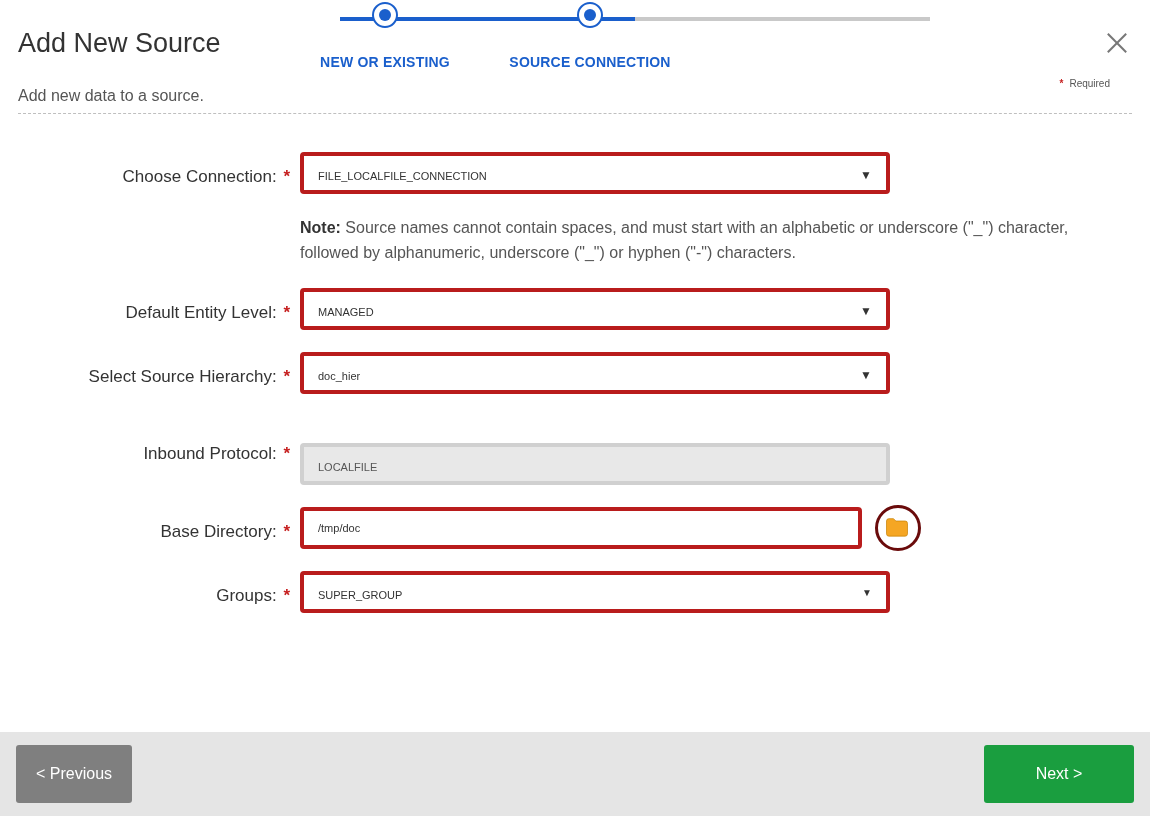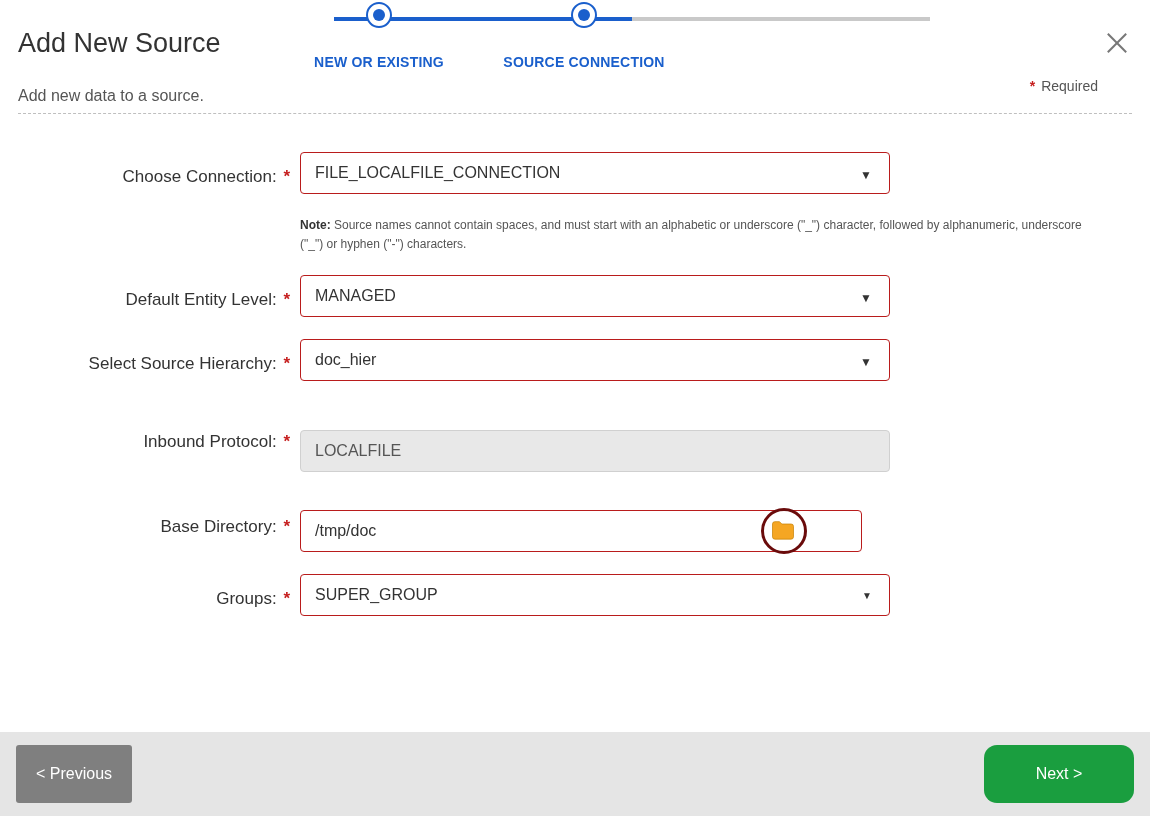--- a/index.html
+++ b/index.html
@@ -29,21 +29,21 @@
   .subtitle {
     font-size: 16px;
     color: #555;
     margin: 28px 0 8px 0;
   }
 
   
   .stepper {
     position: absolute;
     top: 2px;
-    left: 284px;
+    left: 290px;
     right: 180px;
     height: 75px;
   }
   .stepper-track {
     position: absolute;
     top: 15px;
     left: 50px;
     right: 40px;
     height: 4px;
     display: flex;
@@ -125,23 +125,23 @@
     left: 14px; top: 2px;
     width: 2px; height: 26px;
     background: #777;
   }
   .close-x::before { transform: rotate(45deg); }
   .close-x::after  { transform: rotate(-45deg); }
 
   
   .required-text {
     position: absolute;
-    right: 52px;
+    right: 40px;
     top: 78px;
-    font-size: 14px;
+    font-size: 10px;
     color: #555;
   }
   .required-text .star { color: #c62020; font-weight: 700; margin-right: 6px; }
 
   
   .divider {
     margin: 4px 18px 10px 18px;
     border: 0;
     border-top: 1px dashed #bfbfbf;
   }
@@ -165,24 +165,24 @@
     padding-right: 10px;
   }
   .form-label .star { color: #c62020; font-weight: 700; margin-left: 2px;}
   .form-control-wrap {
     width: 600px;
     position: relative;
   }
   .form-select, .form-input, .form-readonly {
     width: 590px;
     height: 42px;
-    font-size: 16px;
+    font-size: 11px;
     color: #333;
     padding: 0 14px;
-    border: 1px solid #b91c1c;
+    border: 4px solid #b91c1c;
     border-radius: 4px;
     background: #fff;
     appearance: none;
     -webkit-appearance: none;
     line-height: 40px;
   }
   .form-readonly {
     background: #e8e8e8;
     color: #555;
     border-color: #d0d0d0;
@@ -193,21 +193,21 @@
   .select-wrap .caret {
     position: absolute;
     right: 18px;
     top: 16px;
     font-size: 12px;
     color: #333;
     pointer-events: none;
   }
   .note-text {
     width: 800px;
-    font-size: 12px;
+    font-size: 16px;
     color: #555;
     line-height: 1.55;
   }
   .note-text b { font-weight: 700; color: #333; }
 
   .folder-highlight {
     position: absolute;
     top: -2px; right: -4px;
     width: 46px; height: 46px;
     border: 3px solid #6a0b0b;
@@ -233,21 +233,21 @@
   }
   .btn {
     height: 58px;
     border: none;
     font-size: 16px;
     border-radius: 3px;
     cursor: pointer;
     padding: 0 20px;
   }
   .btn-gray { background: #7f7f7f; color: #fff; margin-right: 14px; }
-  .btn-green { background: #1a9e3f; color: #fff; margin-left: auto; min-width:150px;border-radius:13px;}
+  .btn-green { background: #1a9e3f; color: #fff; margin-left: auto; min-width:150px;}
 </style>
 </head>
 <body>
 
 <div class="header">
   <h1 class="page-title">Add New Source</h1>
 
   <div class="stepper">
     <div class="stepper-track">
       <div class="track-seg done"></div>
@@ -331,21 +331,21 @@
     <div class="form-control-wrap">
       <div class="form-readonly">LOCALFILE</div>
     </div>
   </div>
 
   <div class="form-row">
     <div class="form-label">
       <span>Base Directory:</span>
       <span class="star">*</span>
     </div>
-    <div class="form-control-wrap" style="width:503px;margin-top:16px;">
+    <div class="form-control-wrap" style="width:617px;">
       <input class="form-input short" style="width: 562px;" value="/tmp/doc">
       <div class="folder-btn">
         <svg viewBox="0 0 24 24" width="28" height="28">
           <path fill="#f5a623" stroke="#c67f00" stroke-width="0.6" d="M3 6a2 2 0 0 1 2-2h4l2 2h8a2 2 0 0 1 2 2v9a2 2 0 0 1-2 2H5a2 2 0 0 1-2-2V6z"></path>
         </svg>
       </div>
       <div class="folder-highlight"></div>
     </div>
   </div>
 

